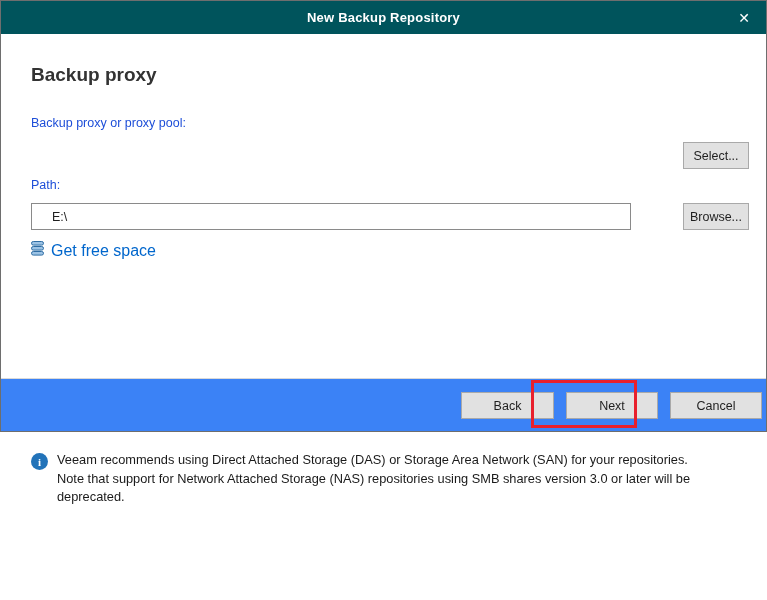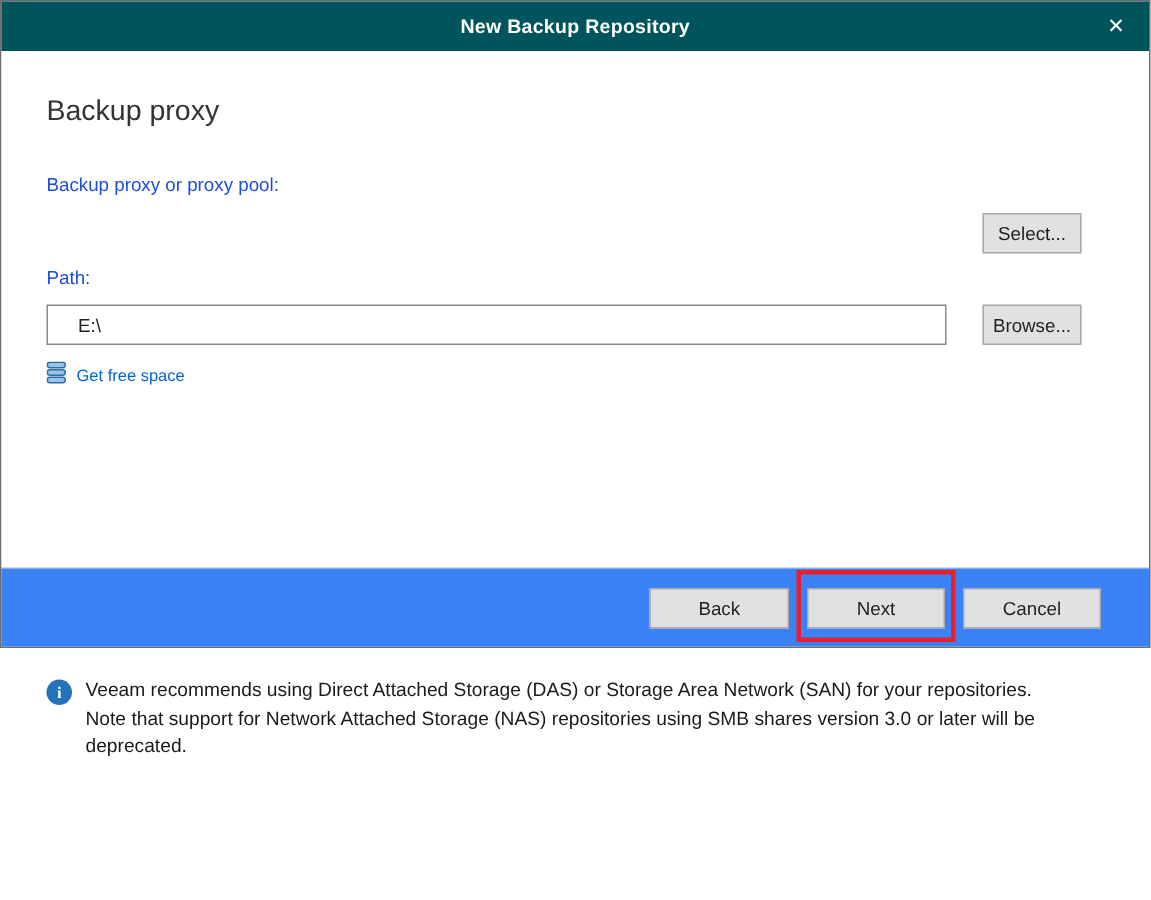--- a/index.html
+++ b/index.html
@@ -52,21 +52,21 @@
     left: 0;
     right: 0;
     bottom: 53px;
     background: #ffffff;
   }
   .page-title {
     position: absolute;
     left: 30px;
     top: 30px;
     font-size: 19px;
-    font-weight: 400;
+    font-weight: 700;
     color: #333333;
     text-align: right;
   }
   .field-label {
     position: absolute;
     left: 30px;
     font-size: 12.5px;
     color: #1d4ed8;
   }
   .label-proxy { top: 82px; }
@@ -92,39 +92,40 @@
     align-items: center;
     margin-right: 7px;
   }
   .btn {
     background: #e1e1e1;
     border: 1px solid #a9a9a9;
     font-family: "Liberation Sans", "DejaVu Sans", sans-serif;
     font-size: 12.5px;
     color: #1f1f1f;
     cursor: pointer;
+    margin-left: 28px;
   }
   .btn-small {
     position: absolute;
     left: 654px;
     width: 66px;
     height: 27px;
   }
   .btn-select { top: 108px; }
   .btn-browse { top: 169px; }
   .free-space {
     position: absolute;
     left: 30px;
     top: 207px;
     display: flex;
     align-items: center;
     gap: 7px;
   }
   .free-space-link {
-    font-size: 11px;
+    font-size: 16px;
     color: #0066cc;
     text-decoration: none;
     cursor: pointer;
   }
   
   .note {
     position: absolute;
     left: 30px;
     top: 417px;
     width: 690px;

